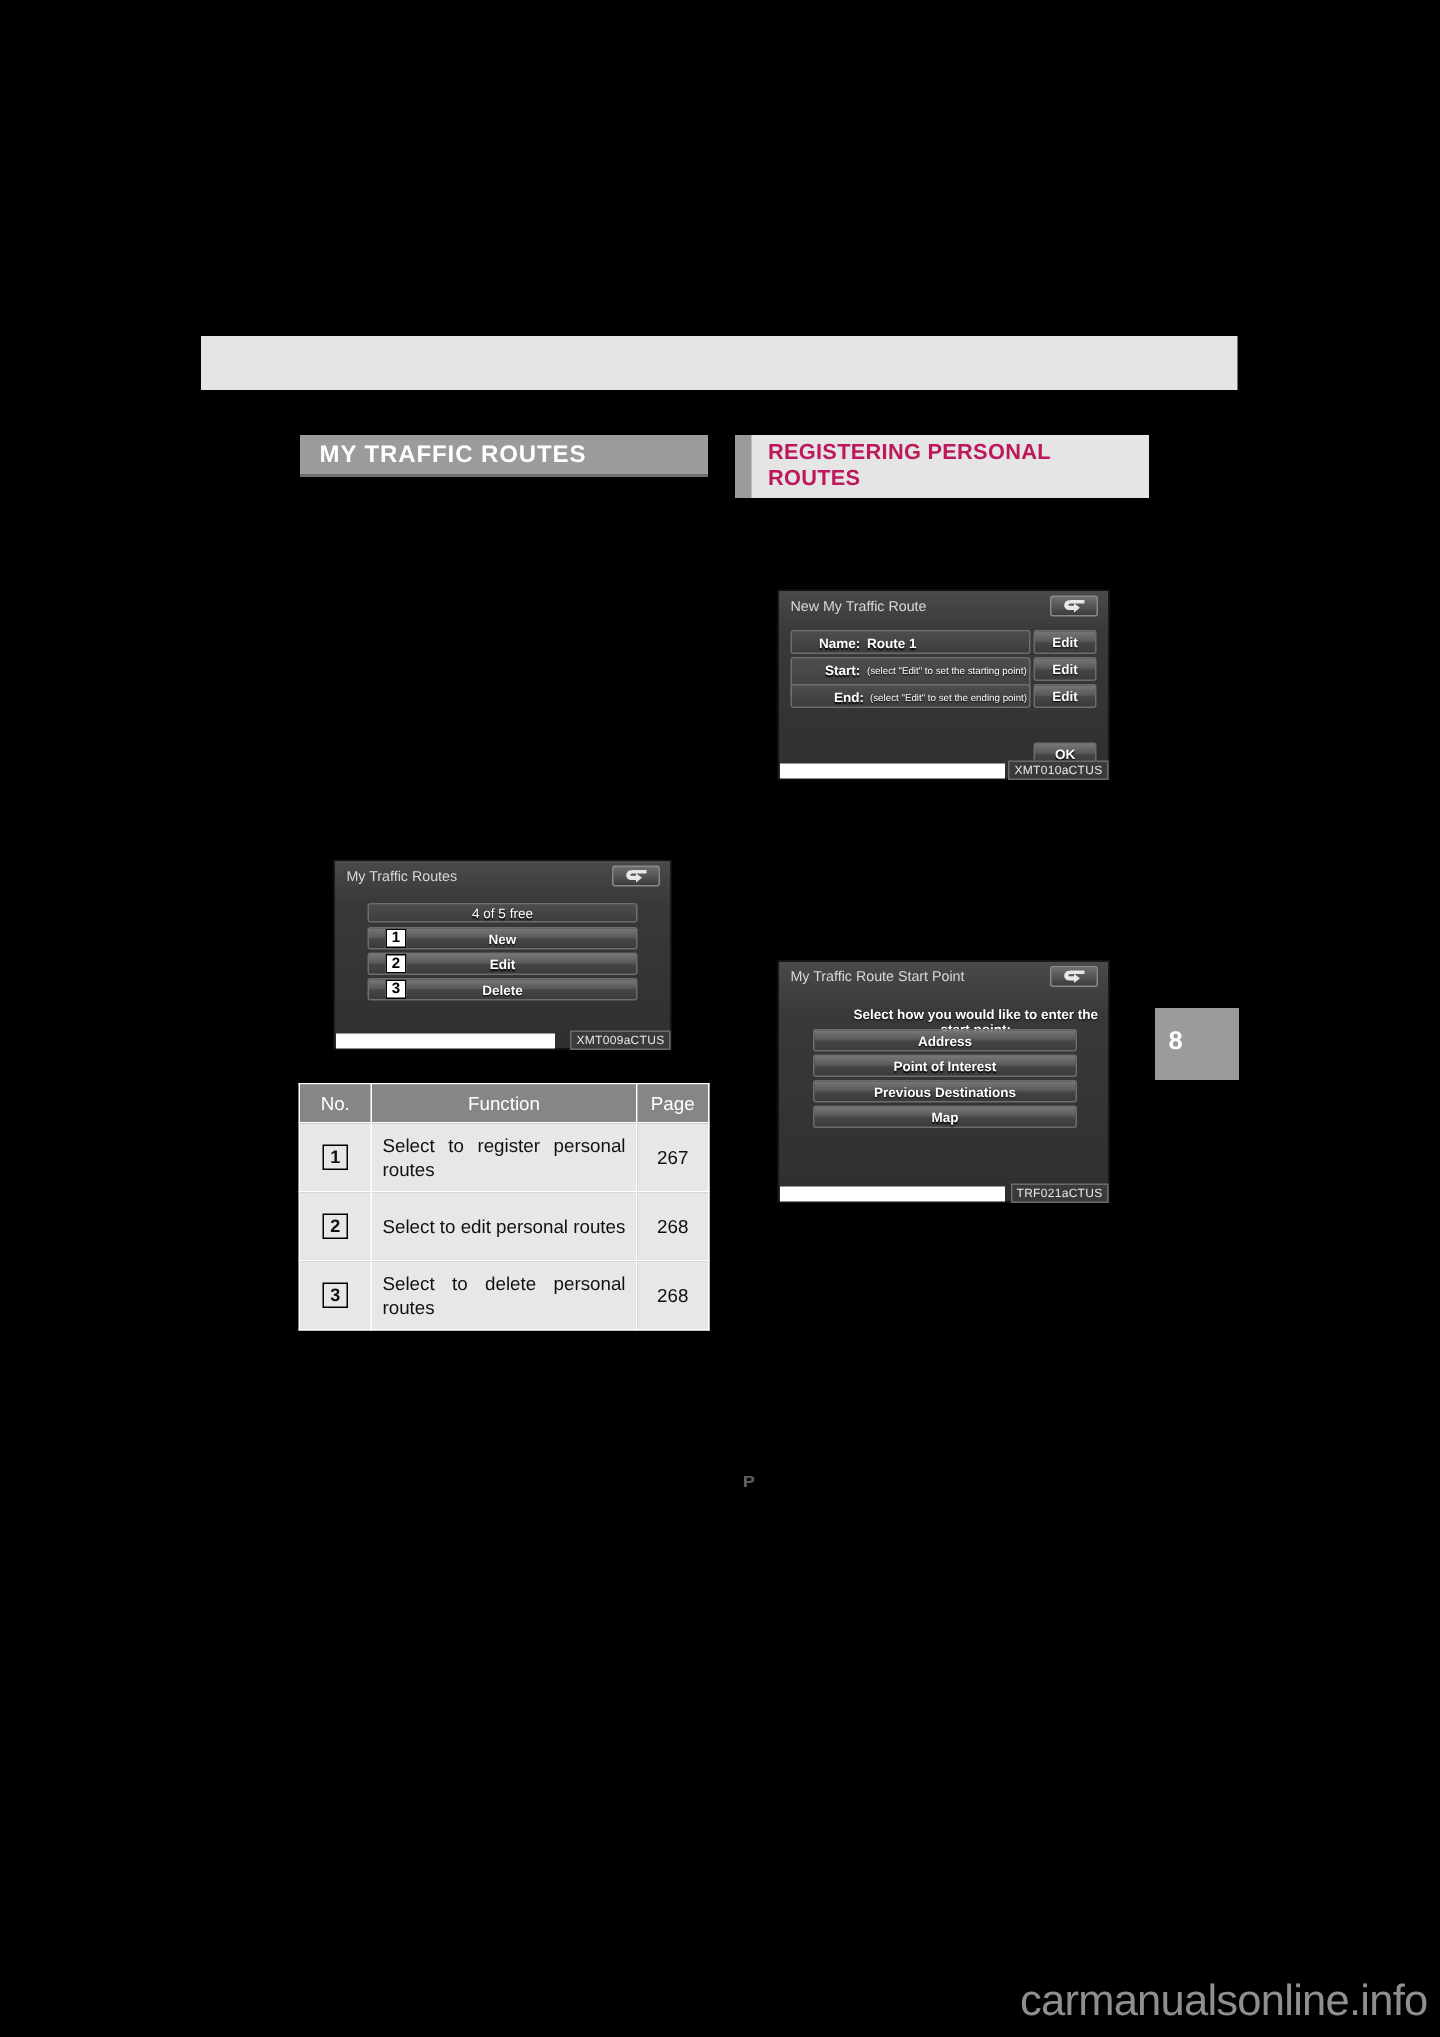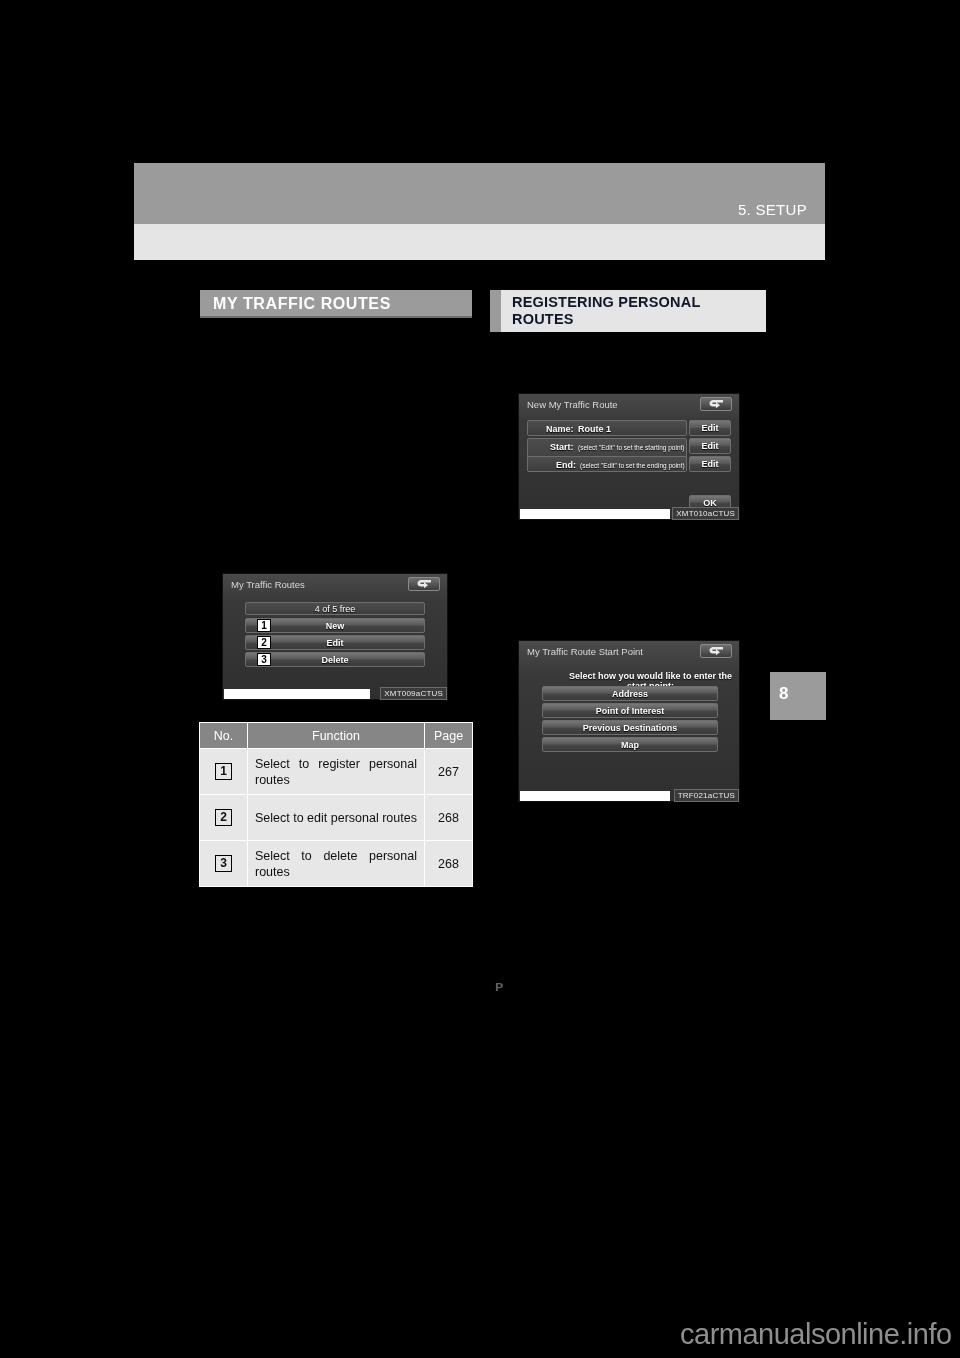--- a/index.html
+++ b/index.html
@@ -45,21 +45,21 @@
     position: absolute; left: 13px; top: 5px;
     color: #ffffff; font-size: 16px; font-weight: bold; letter-spacing: .6px;
   }
   .sec-right {
     position: absolute; left: 490px; top: 290px; width: 276px; height: 42px;
     background: #e5e5e5;
     border-left: 11px solid #9b9b9b;
   }
   .sec-right span {
     position: absolute; left: 11px; top: 4px; right: 4px;
-    color: #0f172a; font-size: 14.5px; font-weight: bold; line-height: 17px;
+    color: #be185d; font-size: 14.5px; font-weight: bold; line-height: 17px;
     letter-spacing: .2px;
   }
 
   
   .shot { position: absolute; background: #000; }
   .shot .scr {
     position: absolute; left: 0; top: 0; right: 0; bottom: 0;
     background: linear-gradient(180deg,#4a4a4a 0%,#393939 22%,#2f2f2f 100%);
     border: 1px solid #111;
   }
@@ -156,23 +156,20 @@
   .watermark {
     position: absolute; left: 680px; top: 1318px;
     color: #8f8f8f; font-size: 29px; letter-spacing: -.5px;
   }
 </style>
 </head>
 <body>
 
 <div class="page">
 
-  <div class="hdr-gray">
-    <div class="hdr-title">5. SETUP</div>
-  </div>
   <div class="hdr-light"></div>
 
   <div class="side-tab">
     <span>8</span>
   </div>
 
   <div class="sec-left">
     <span>MY TRAFFIC ROUTES</span>
   </div>
   <div class="sec-right">

